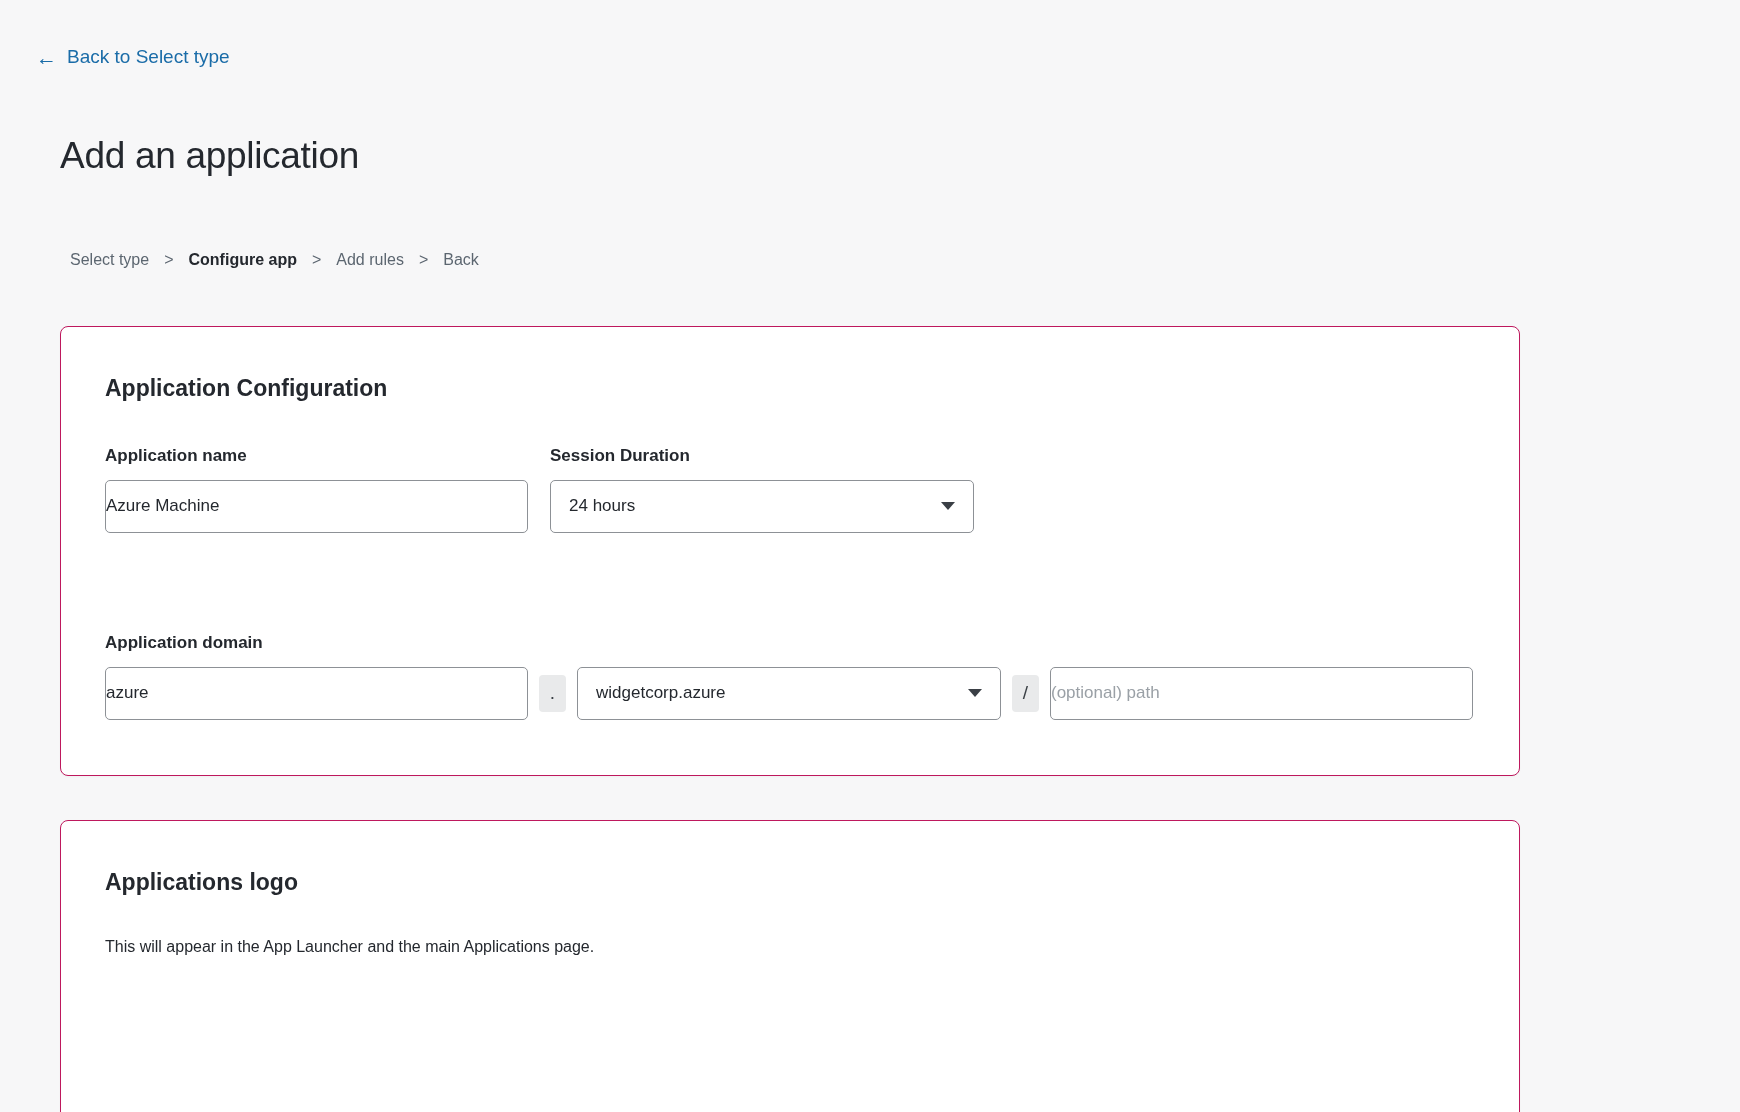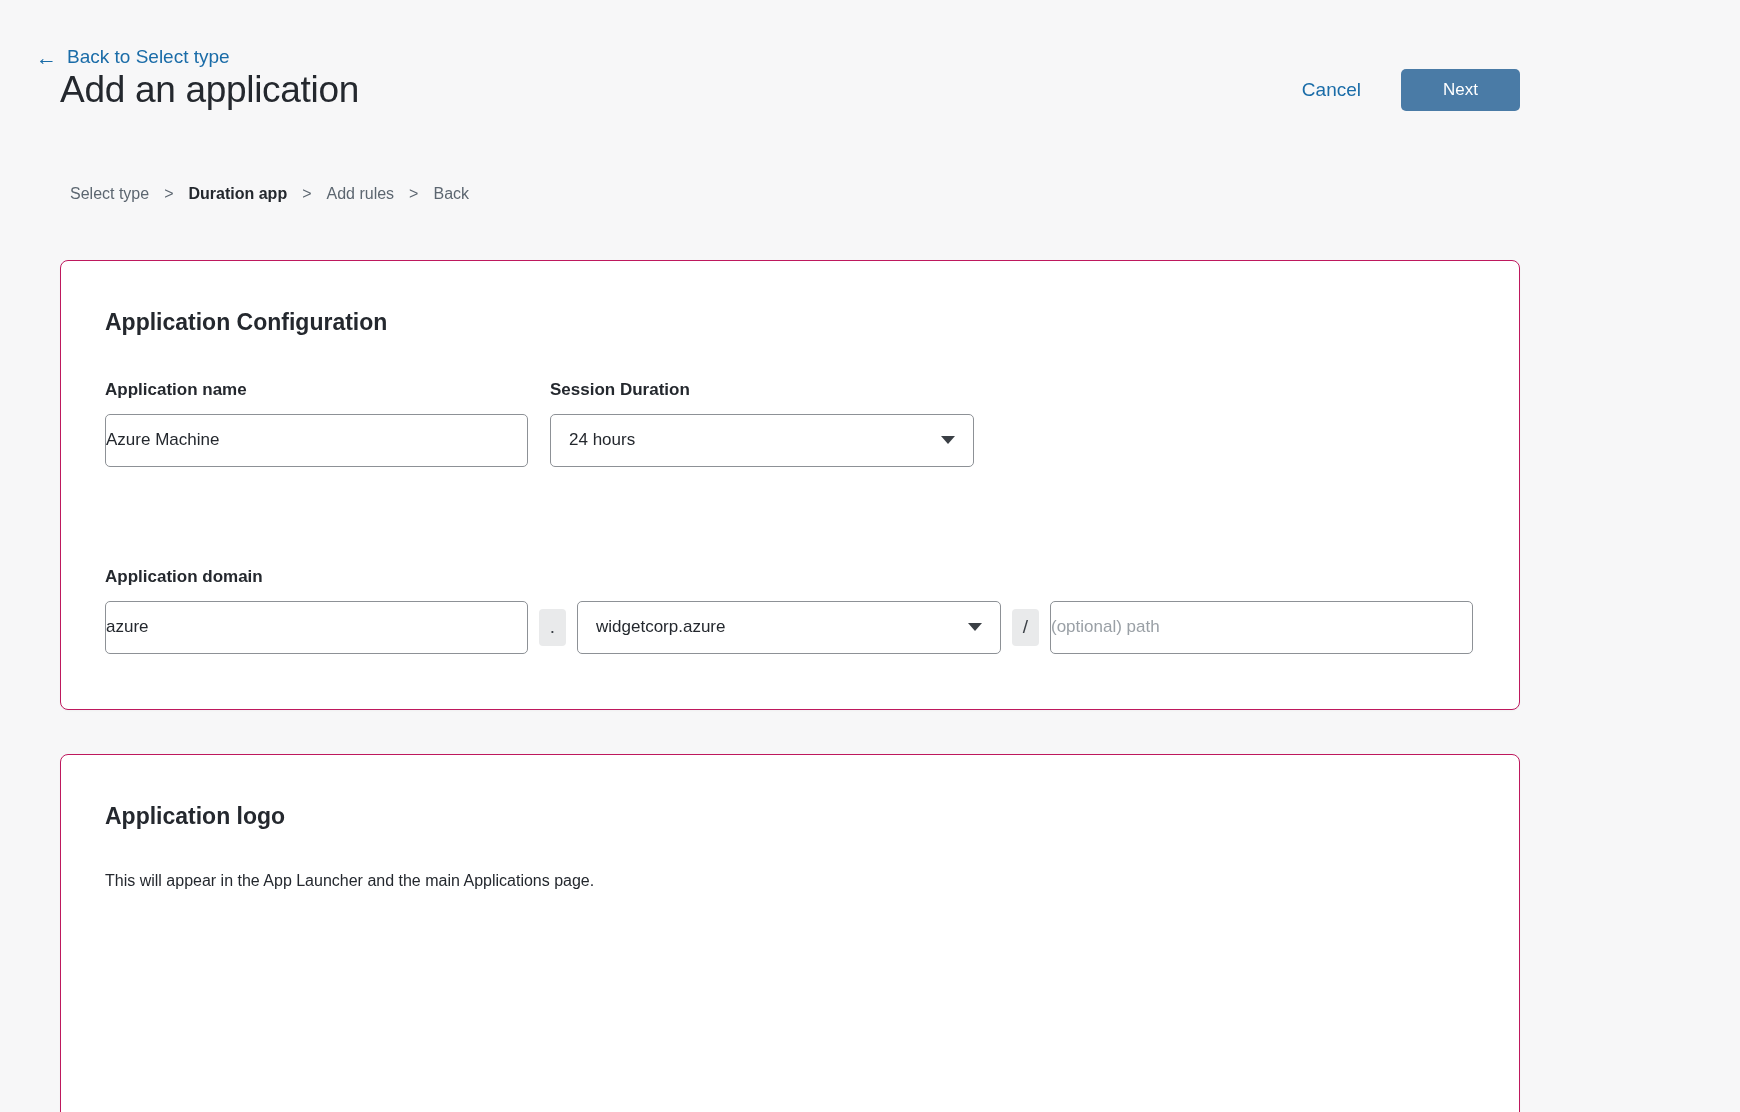--- a/index.html
+++ b/index.html
@@ -19,20 +19,21 @@
     font-size: 19px;
     text-decoration: none;
     cursor: pointer;
   }
   .back-arrow { font-size: 21px; margin-right: 10px; line-height: 1; }
   .content { width: 1460px; margin-left: 60px; }
   .header-row {
     display: flex;
     align-items: flex-end;
     justify-content: space-between;
+    margin-top: 66px;
   }
   h1.page-title {
     font-size: 37px;
     font-weight: 500;
     letter-spacing: -0.3px;
     color: var(--text, #24282e);
   }
   .header-actions { display: flex; align-items: center; }
   .cancel-link {
     color: var(--link, #1a6ca8);
@@ -149,30 +150,26 @@
 
 <a class="back-link">
   <span class="back-arrow">←</span>
   <span>Back to Select type</span>
 </a>
 
 <div class="content">
 
   <div class="header-row">
     <h1 class="page-title">Add an application</h1>
-    <div class="header-actions">
-      <a class="cancel-link">Cancel</a>
-      <button class="next-btn">Next</button>
-    </div>
   </div>
 
   <nav class="breadcrumb">
     <span class="crumb">Select type</span>
     <span class="crumb-sep">&gt;</span>
-    <span class="crumb active">Duration app</span>
+    <span class="crumb active">Configure app</span>
     <span class="crumb-sep">&gt;</span>
     <span class="crumb">Add rules</span>
     <span class="crumb-sep">&gt;</span>
     <span class="crumb">Back</span>
   </nav>
 
   <section class="card card-config">
     <h2 class="card-title">Application Configuration</h2>
 
     <div class="form-row">
@@ -198,20 +195,20 @@
           <span>widgetcorp.azure</span>
           <span class="caret"></span>
         </div>
         <span class="sep-box">/</span>
         <input class="text-input" type="text" placeholder="(optional) path" style="">
       </div>
     </div>
   </section>
 
   <section class="card card-logo">
-    <h2 class="card-title" style="margin-bottom:0;">Application logo</h2>
+    <h2 class="card-title" style="margin-bottom:0;">Applications logo</h2>
     <p class="logo-desc">This will appear in the App Launcher and the main Applications page.</p>
   </section>
 
 </div>
 
 
 
 
 </body></html>

